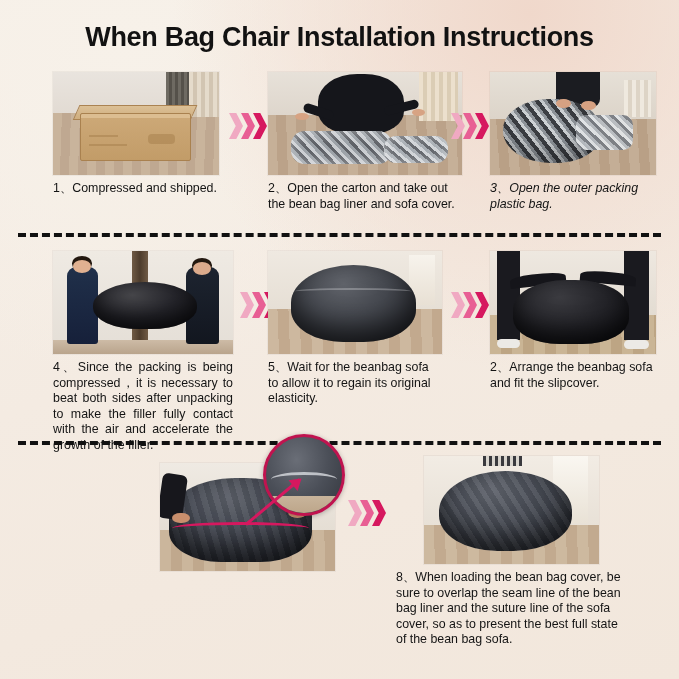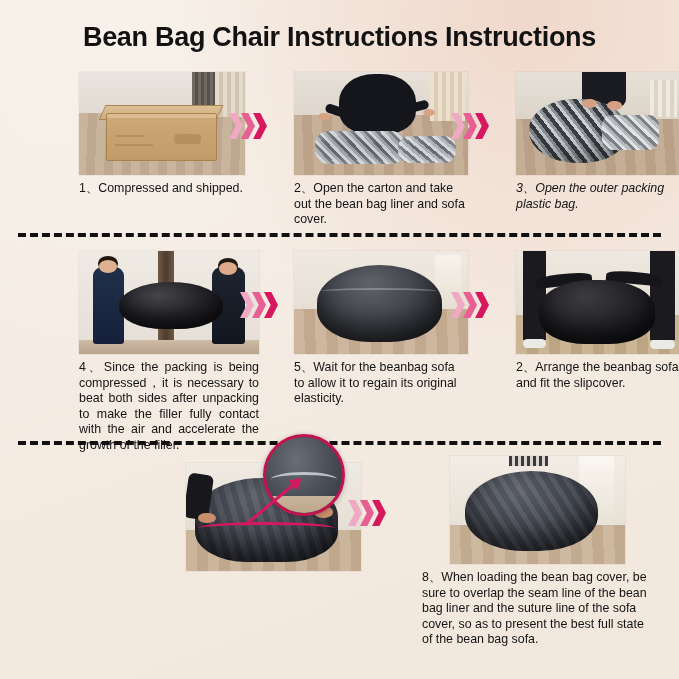--- a/index.html
+++ b/index.html
@@ -26,21 +26,21 @@
 
   
   .divider{
     position:absolute;left:18px;width:643px;height:0;
     border-top:4px dashed #111;
   }
   .divider.d1{top:233px;}
   .divider.d2{top:441px;}
 
   
-  .panel{position:absolute;margin-left:26px;}
+  .panel{position:absolute;}
   .photo{
     position:relative;overflow:hidden;
     background:#cfc6bd;
     box-shadow:0 0 0 1px rgba(0,0,0,.04);
   }
   .cap{
     margin-top:6px;
     font-size:12.4px;line-height:15.5px;color:#141414;
   }
   .cap.just{text-align:justify;}
@@ -214,21 +214,21 @@
     background:
       repeating-linear-gradient(58deg,rgba(255,255,255,.07) 0 5px,rgba(0,0,0,.06) 5px 11px),
       radial-gradient(ellipse at 40% 24%,#5e626b 0%,#474b54 42%,#2e3138 78%,#202329 100%);
     box-shadow:inset 0 -14px 26px rgba(0,0,0,.5);}
 </style>
 </head>
 <body>
 
 <div id="page">
 
-  <div class="title">Bean Bag Chair Instructions Instructions</div>
+  <div class="title">When Bag Chair Installation Instructions</div>
 
   <div class="panel" style="left:53px;top:72px;width:166px;">
     <div class="photo s1" style="height:103px;">
       <div class="wall"></div>
       <div class="floor"></div>
       <div class="curtainA"></div>
       <div class="curtainB"></div>
       <div class="boxtop"></div>
       <div class="box">
         <div class="lbl" style="left:8%;top:46%;width:26%;height:5%;"></div>
@@ -238,21 +238,21 @@
     </div>
     <div class="cap">1、Compressed and shipped.</div>
   </div>
 
   <div class="arrow" style="left:229px;top:113px;">
     <i></i>
     <i></i>
     <i></i>
   </div>
 
-  <div class="panel" style="left:268px;top:72px;width:174px;">
+  <div class="panel" style="left:268px;top:72px;width:194px;">
     <div class="photo s2" style="height:103px;">
       <div class="wall"></div>
       <div class="floor"></div>
       <div class="curt"></div>
       <div class="body"></div>
       <div class="armL"></div>
       <div class="armR"></div>
       <div class="hand" style="left:14%;top:40%;"></div>
       <div class="hand" style="left:74%;top:36%;"></div>
       <div class="bagBig"></div>

